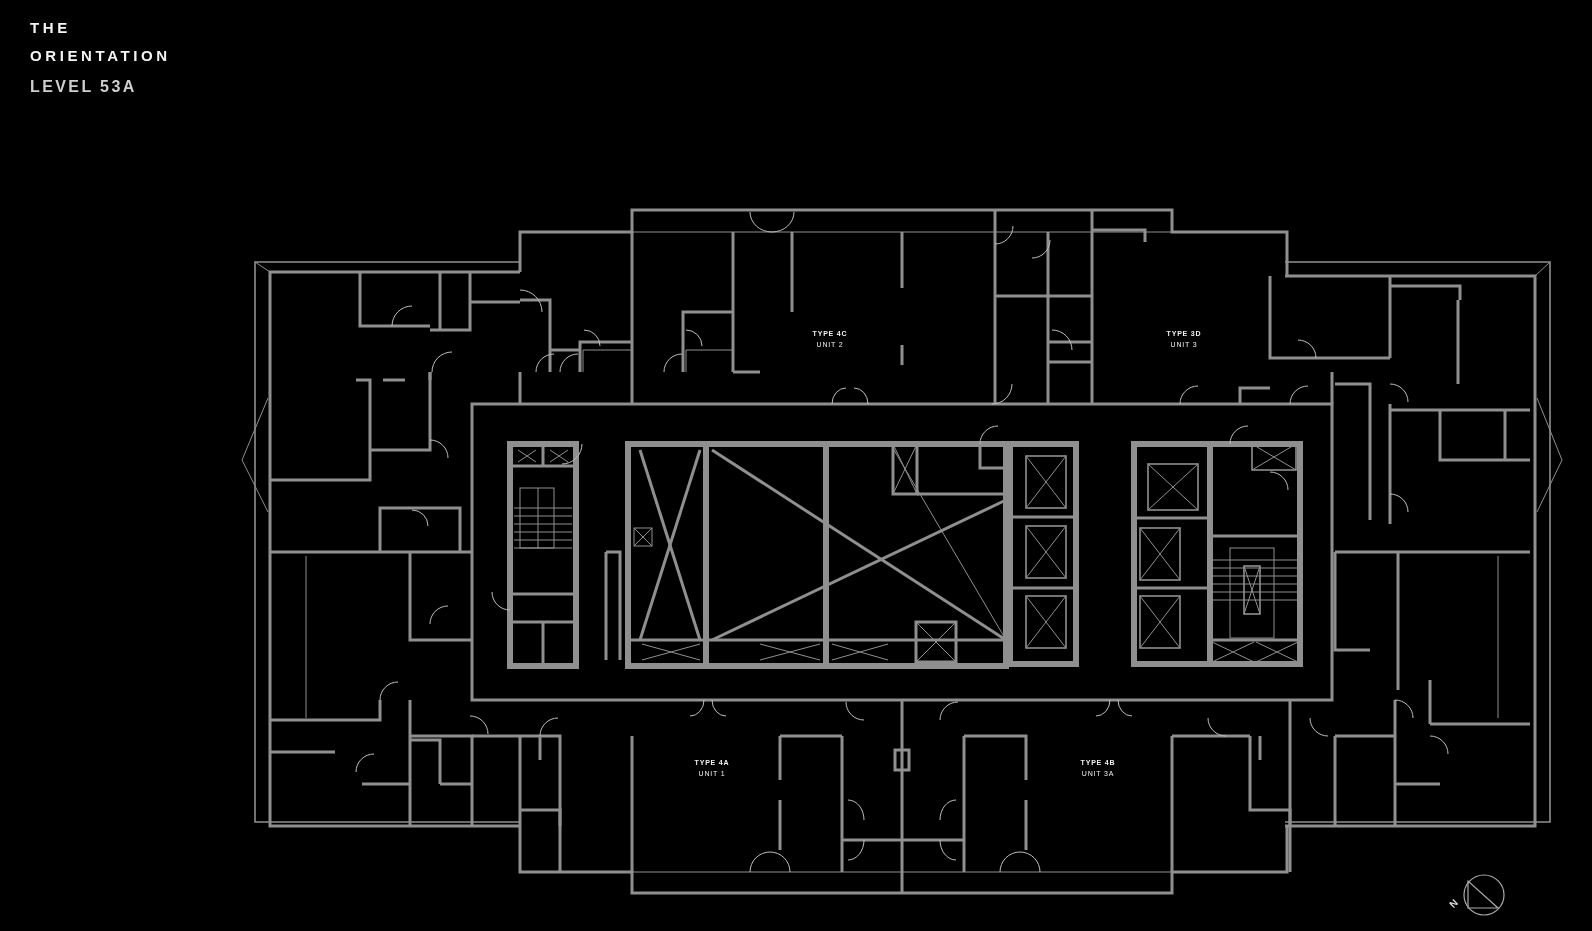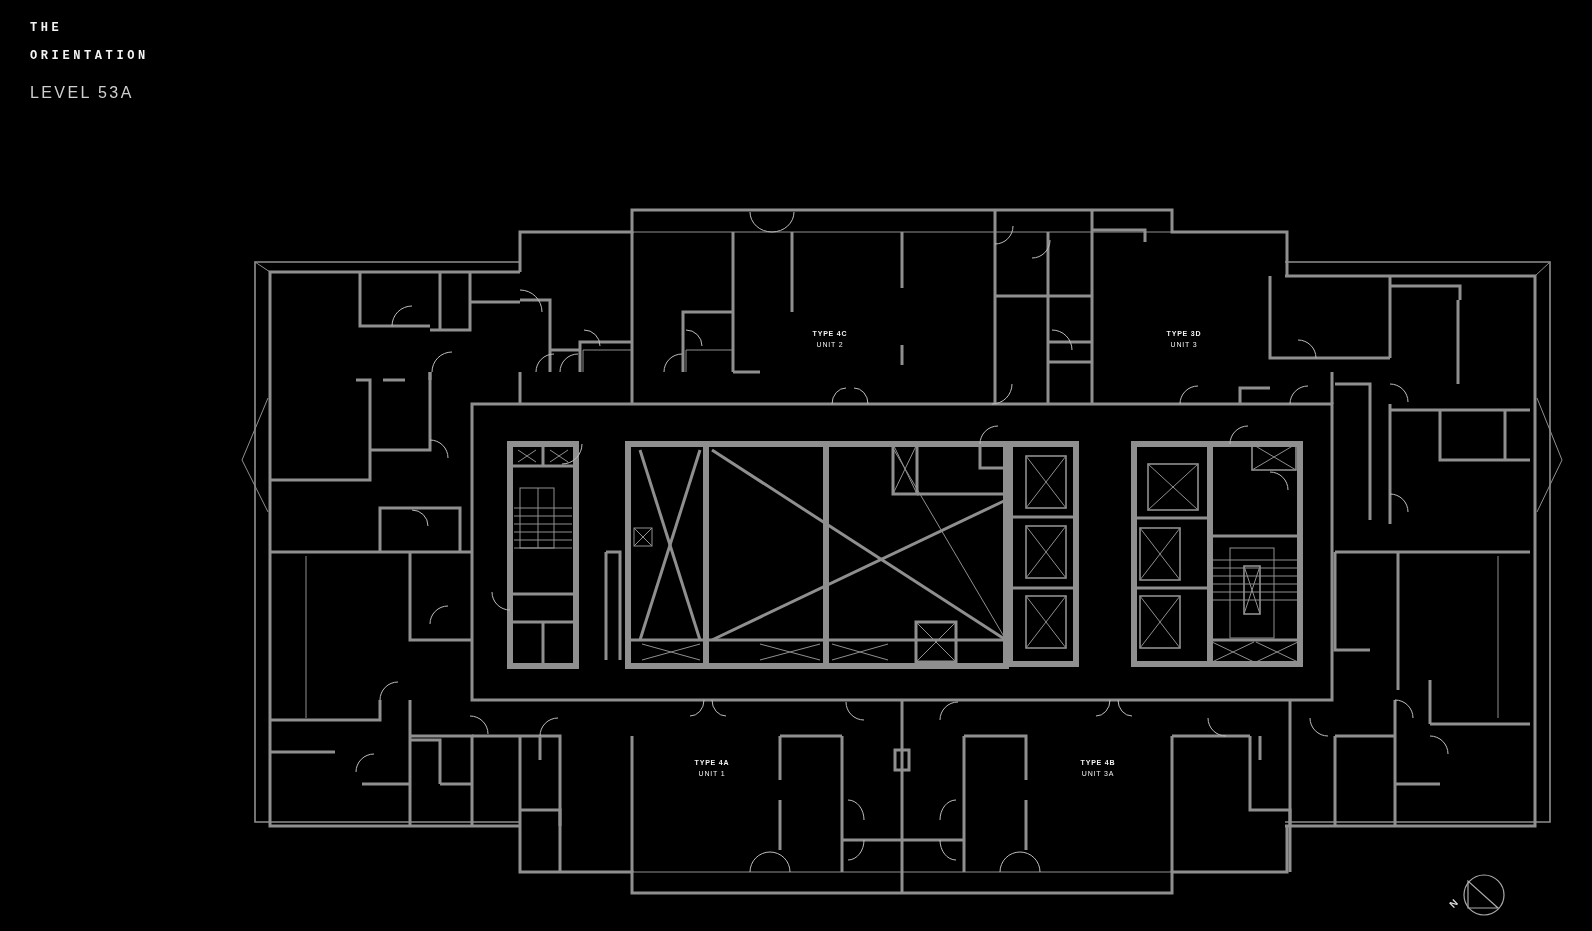--- a/index.html
+++ b/index.html
@@ -1,19 +1,19 @@
 <!DOCTYPE html>
 <html><head>
 <meta charset="utf-8">
 <style>
   html, body { margin: 0; padding: 0; background: #000; }
   body { width: 1592px; height: 931px; position: relative; overflow: hidden; font-family: "Liberation Sans", "DejaVu Sans", sans-serif; }
   .title-block { position: absolute; left: 30px; top: 14px; color: #fff; }
-  .title-line { font-size: 12px; font-weight: bold; letter-spacing: 3.6px; line-height: 28px; color: #f4f4f4; font-family: Liberation Mono, monospace; }
-  .level { margin-top: 14px; font-size: 16px; letter-spacing: 2.4px; color: #cfcfcf; font-weight: normal; }
+  .title-line { font-size: 15px; font-weight: bold; letter-spacing: 3.6px; line-height: 28px; color: #f4f4f4; }
+  .level { margin-top: 8px; font-size: 16px; letter-spacing: 2.4px; color: #cfcfcf; font-weight: bold; }
   svg.plan { position: absolute; left: 0; top: 0; }
   .w { stroke: #8f8f8f; stroke-width: 3; fill: none; }
   .wt { stroke: #8f8f8f; stroke-width: 1.6; fill: none; }
   .th { stroke: #8f8f8f; stroke-width: 1; fill: none; }
   .core { stroke: #8f8f8f; stroke-width: 6; fill: none; }
   .dr { stroke: #bdbdbd; stroke-width: 1; fill: none; }
   .unit-label { position: absolute; text-align: center; color: #f2f2f2; font-size: 7px; line-height: 11px; letter-spacing: 0.8px; transform: translateX(-50%); }
   .unit-label .t { font-weight: bold; }
   .compass { position: absolute; left: 1462px; top: 860px; }
   .compass-n { position: absolute; left: 1450px; top: 898px; color: #ddd; font-size: 10px; font-weight: bold; transform: rotate(-45deg); }

